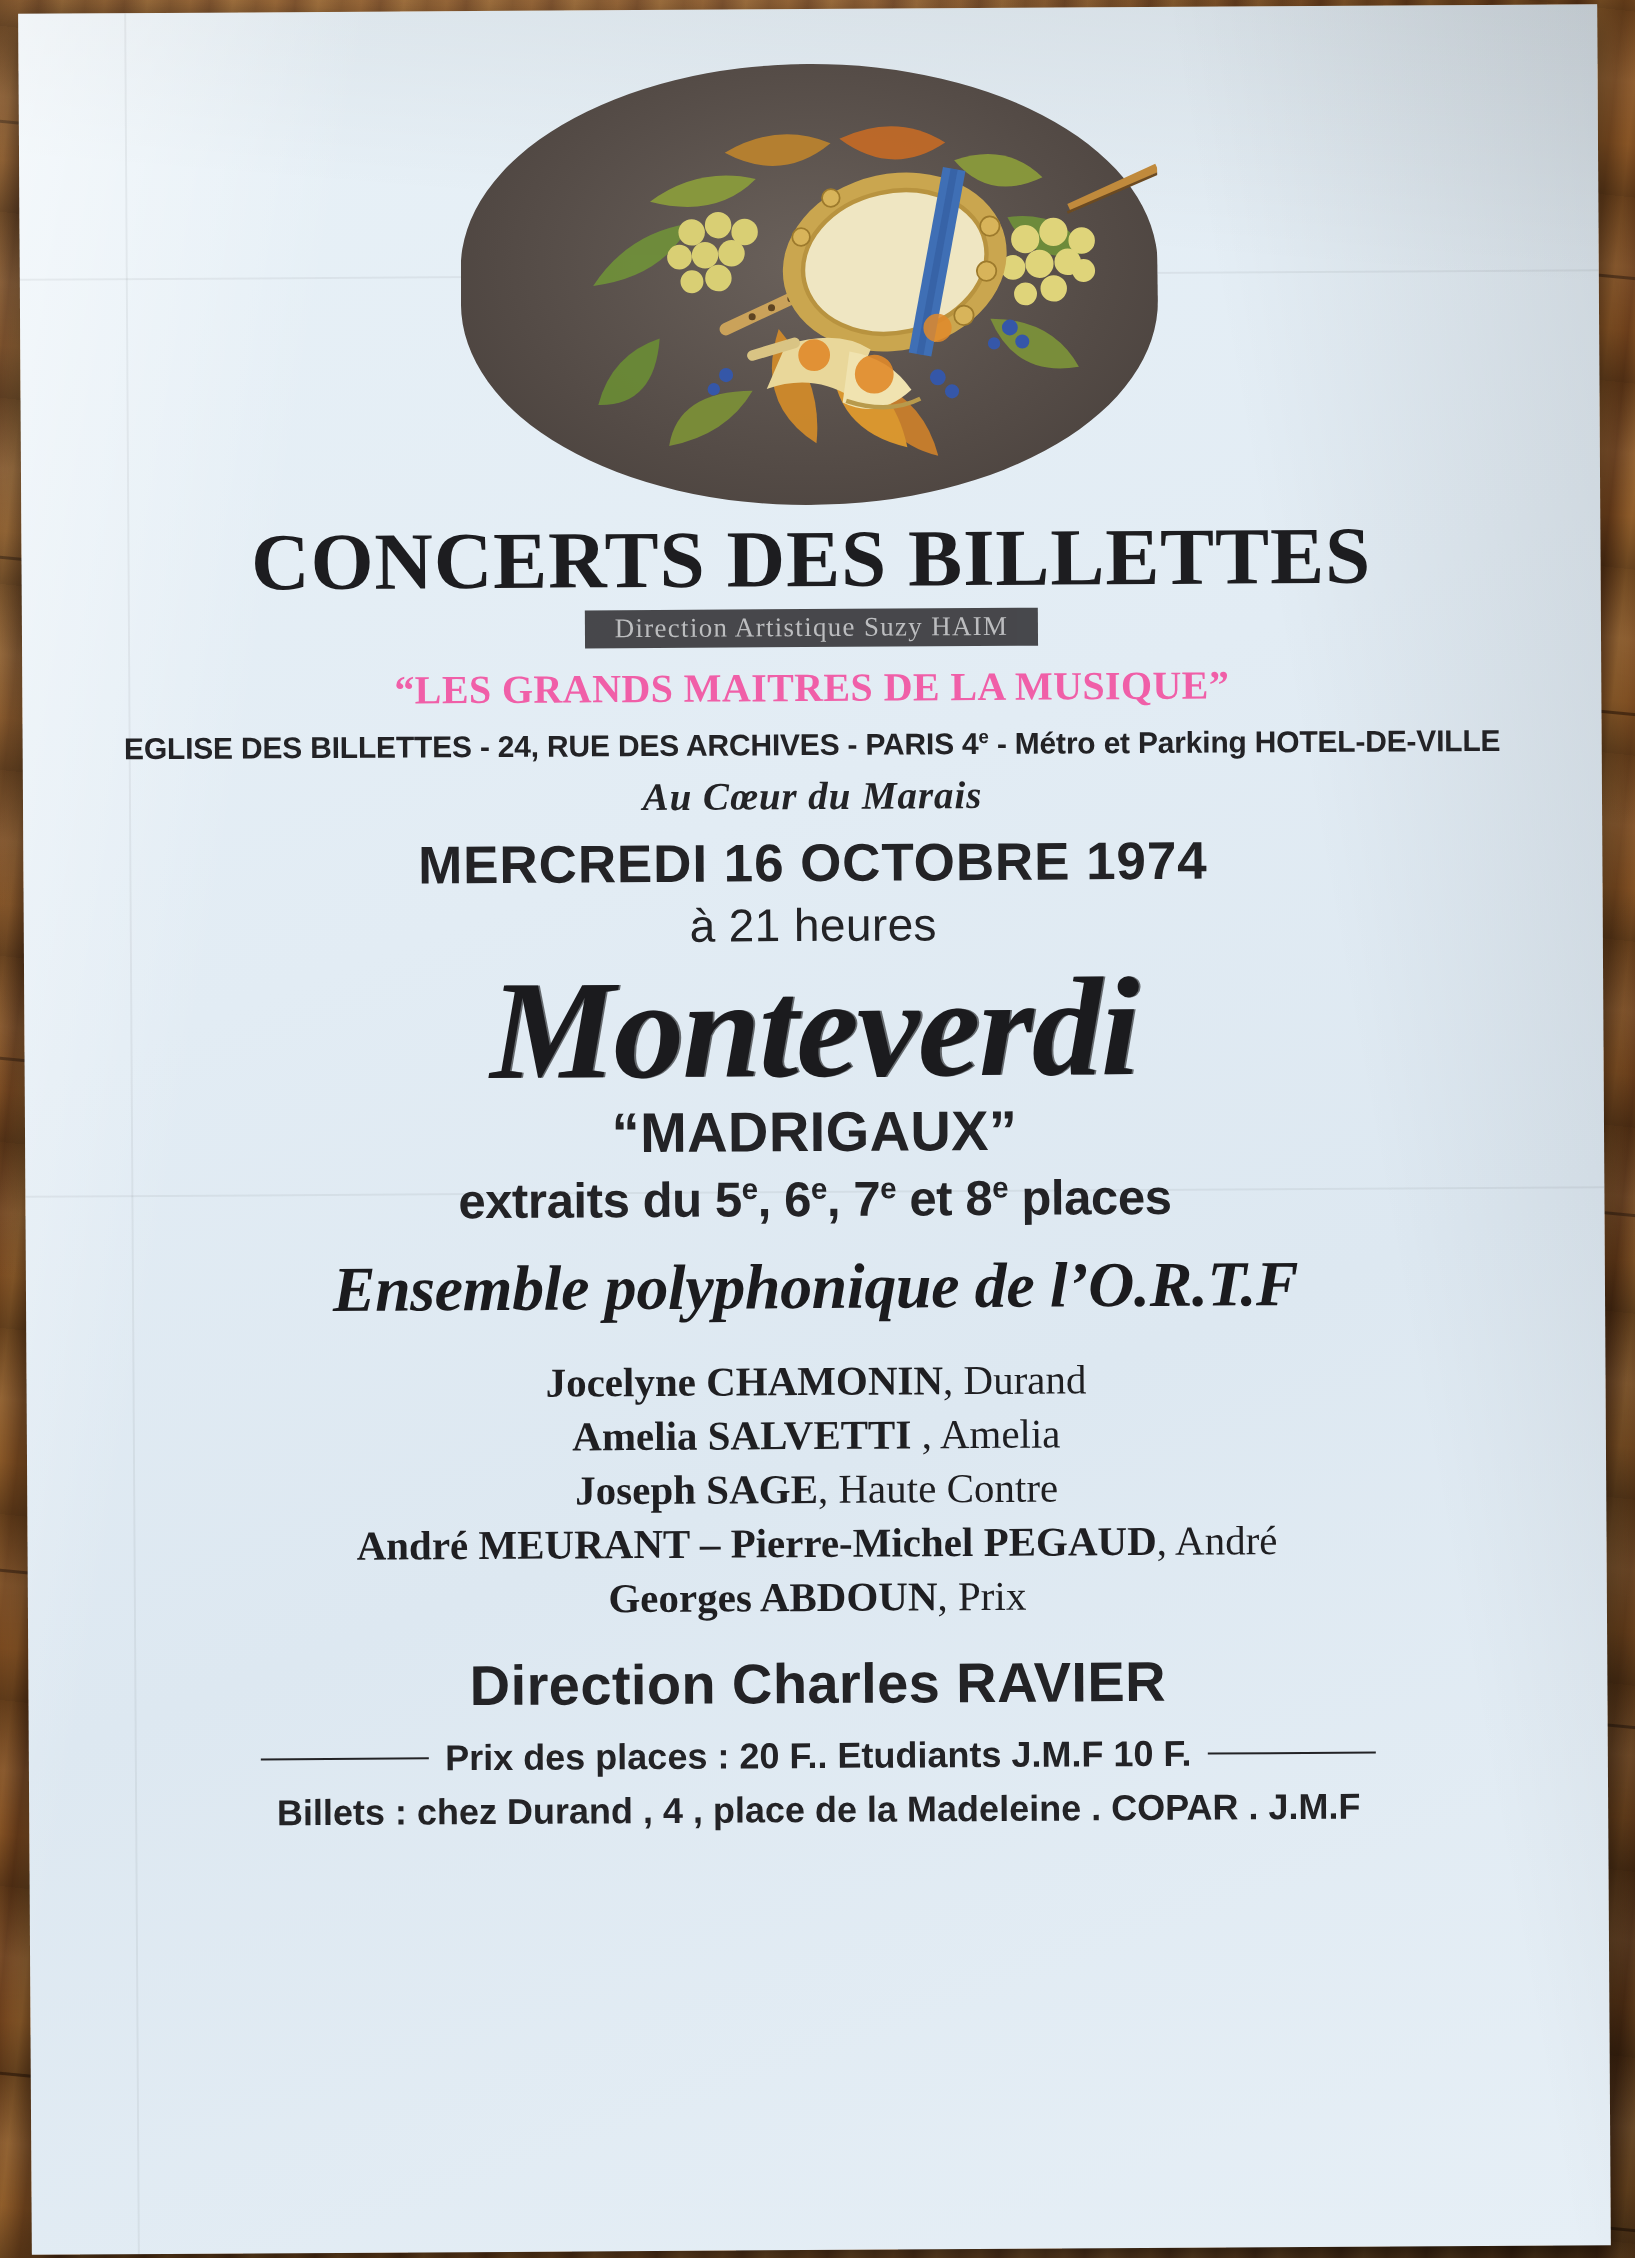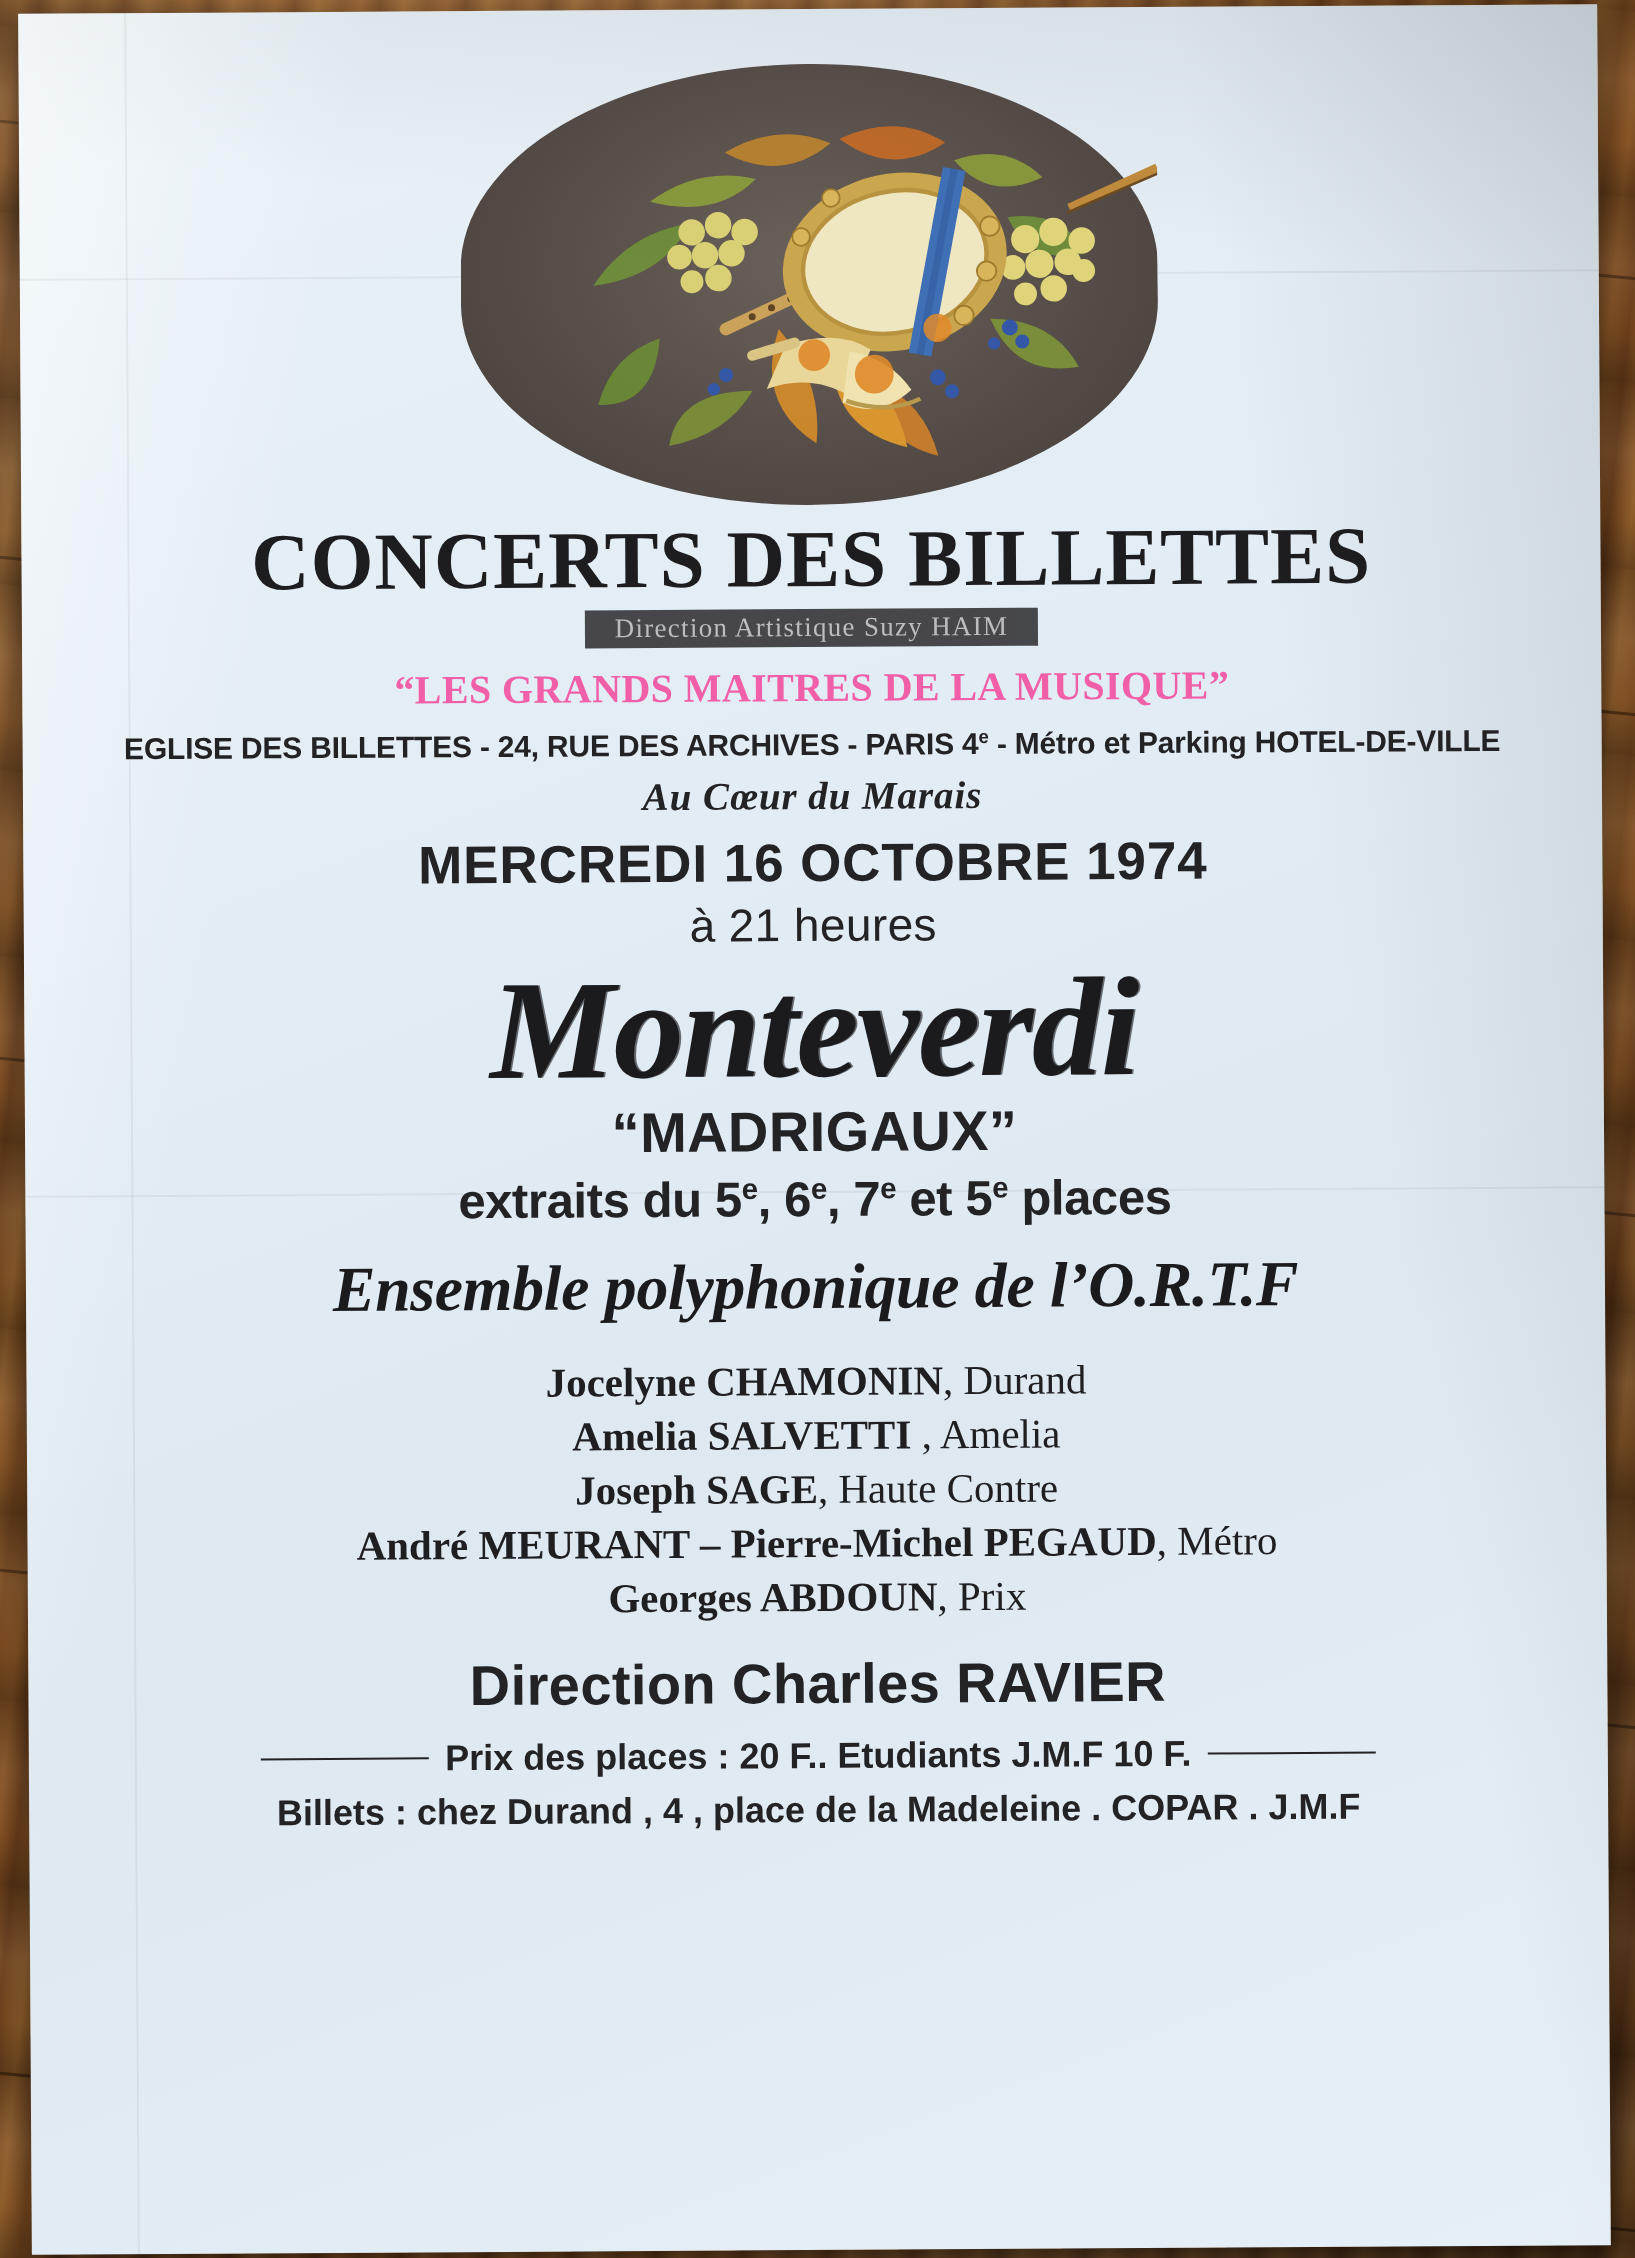--- a/index.html
+++ b/index.html
@@ -391,37 +391,37 @@
     <div class="script">Au Cœur du Marais</div>
 
     <div class="date">MERCREDI 16 OCTOBRE 1974</div>
     <div class="time">à 21 heures</div>
 
     <div class="composer">Monteverdi</div>
 
     <div class="work">“MADRIGAUX”</div>
 
     <div class="work-sub">
-      <span>extraits du 5</span><sup>e</sup><span>, 6</span><sup>e</sup><span>, 7</span><sup>e</sup><span> et 5</span><sup>e</sup><span> places</span>
+      <span>extraits du 5</span><sup>e</sup><span>, 6</span><sup>e</sup><span>, 7</span><sup>e</sup><span> et 8</span><sup>e</sup><span> places</span>
     </div>
 
     <div class="ensemble">Ensemble polyphonique de l’O.R.T.F</div>
 
     <div class="performers">
       <div class="row">
         <span class="nm">Jocelyne CHAMONIN</span><span>, Durand</span>
       </div>
       <div class="row">
         <span class="nm">Amelia SALVETTI</span><span> , Amelia</span>
       </div>
       <div class="row">
         <span class="nm">Joseph SAGE</span><span>, Haute Contre</span>
       </div>
       <div class="row">
-        <span class="nm">André MEURANT – Pierre-Michel PEGAUD</span><span>, Métro</span>
+        <span class="nm">André MEURANT – Pierre-Michel PEGAUD</span><span>, André</span>
       </div>
       <div class="row">
         <span class="nm">Georges ABDOUN</span><span>, Prix</span>
       </div>
     </div>
 
     <div class="conductor">Direction Charles RAVIER</div>
 
     <div class="prices-row">
       <div class="rule"></div>

